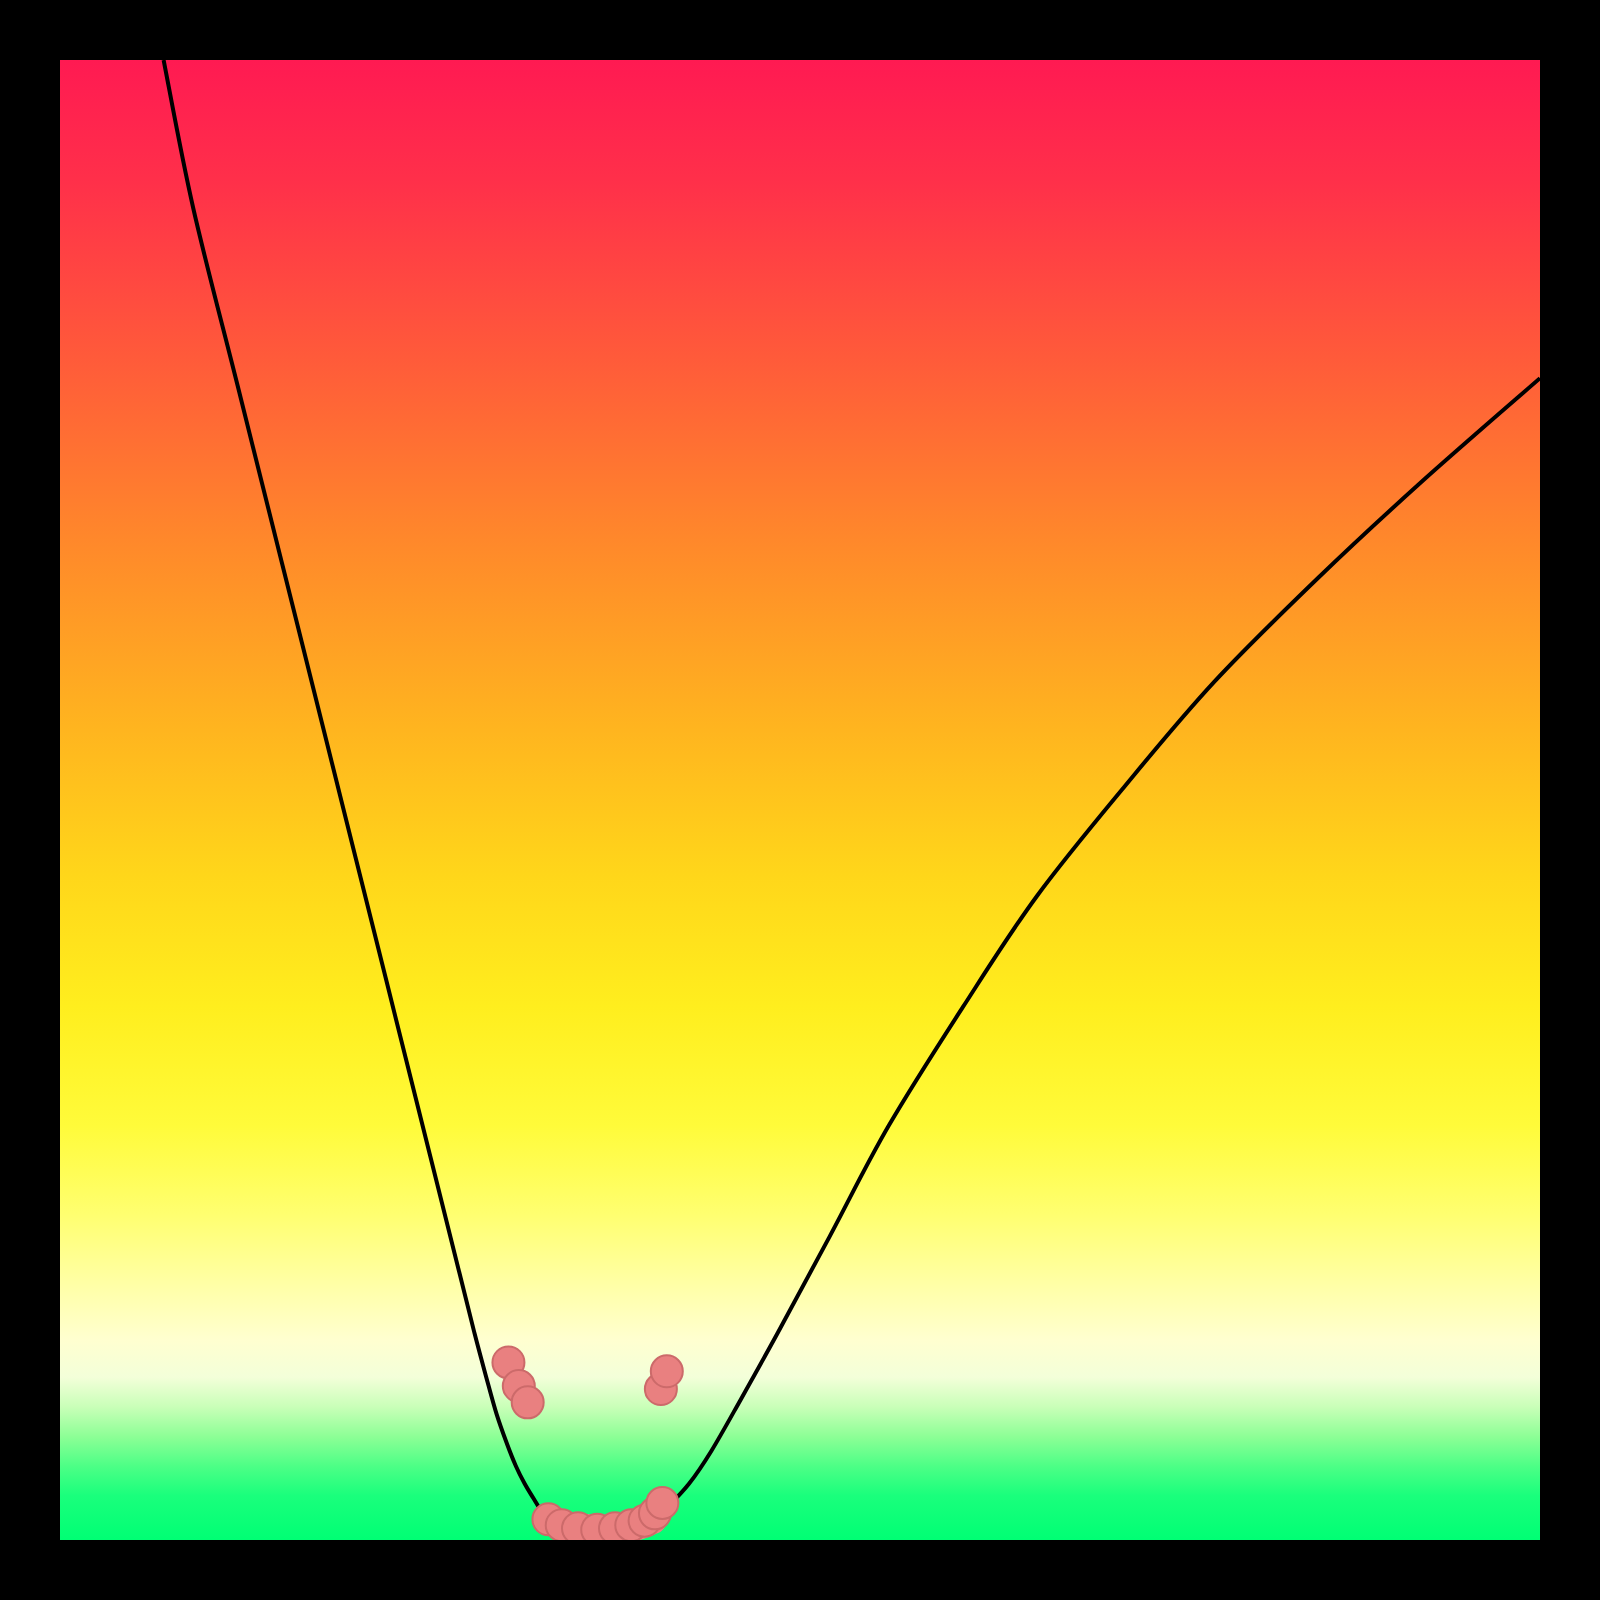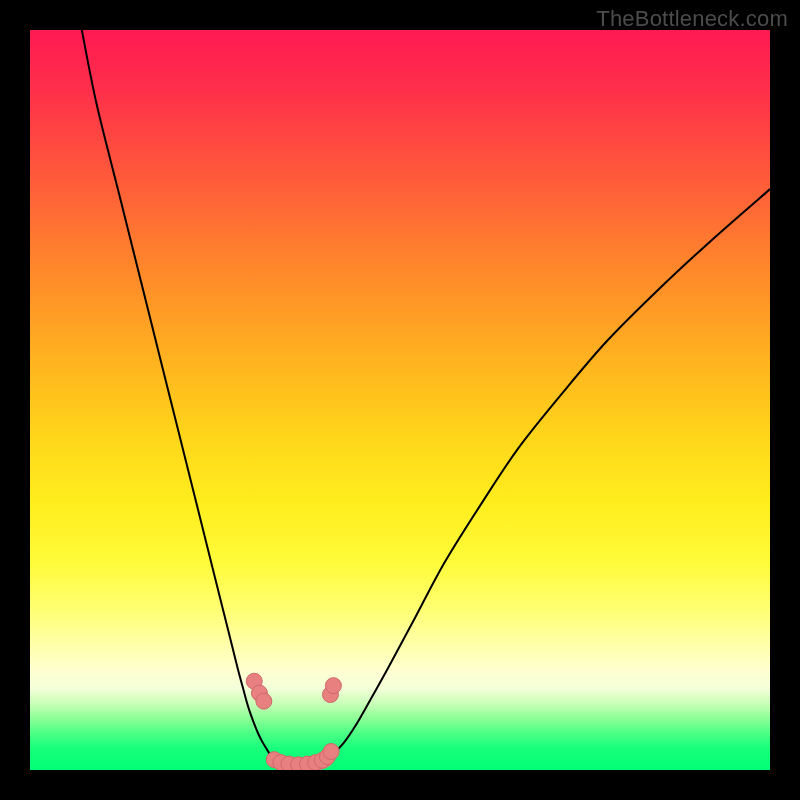--- a/index.html
+++ b/index.html
@@ -84,14 +84,13 @@
         <circle cx="277.5" cy="734.08" r="8" fill="#e98080" stroke="#cc6a6a" stroke-width="1"></circle>
         <circle cx="285.64" cy="732.6" r="8" fill="#e98080" stroke="#cc6a6a" stroke-width="1"></circle>
         <circle cx="292.3" cy="730.38" r="8" fill="#e98080" stroke="#cc6a6a" stroke-width="1"></circle>
         <circle cx="297.48" cy="726.68" r="8" fill="#e98080" stroke="#cc6a6a" stroke-width="1"></circle>
         <circle cx="301.18" cy="721.5" r="8" fill="#e98080" stroke="#cc6a6a" stroke-width="1"></circle>
         <circle cx="300.44" cy="664.52" r="8" fill="#e98080" stroke="#cc6a6a" stroke-width="1"></circle>
         <circle cx="303.4" cy="655.64" r="8" fill="#e98080" stroke="#cc6a6a" stroke-width="1"></circle>
       </svg>
   </div>
 
-  <div class="watermark">TheBottleneck.com</div>
 </div>
 
 </body></html>

